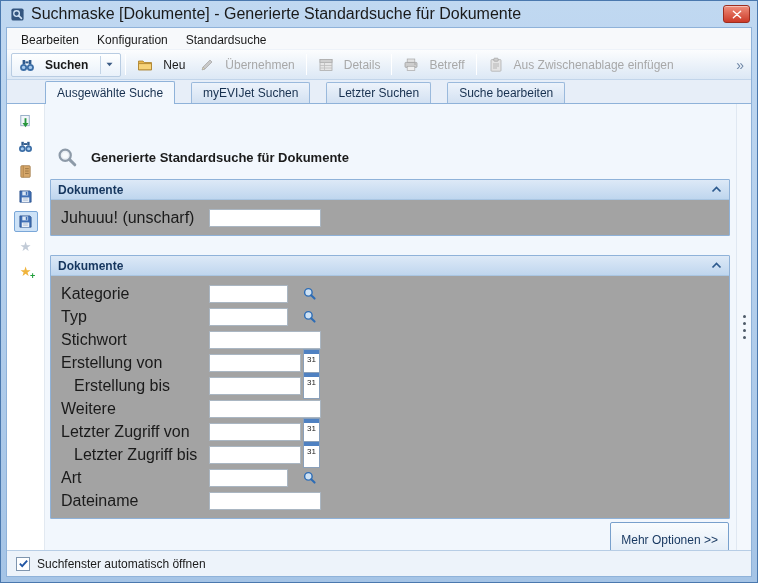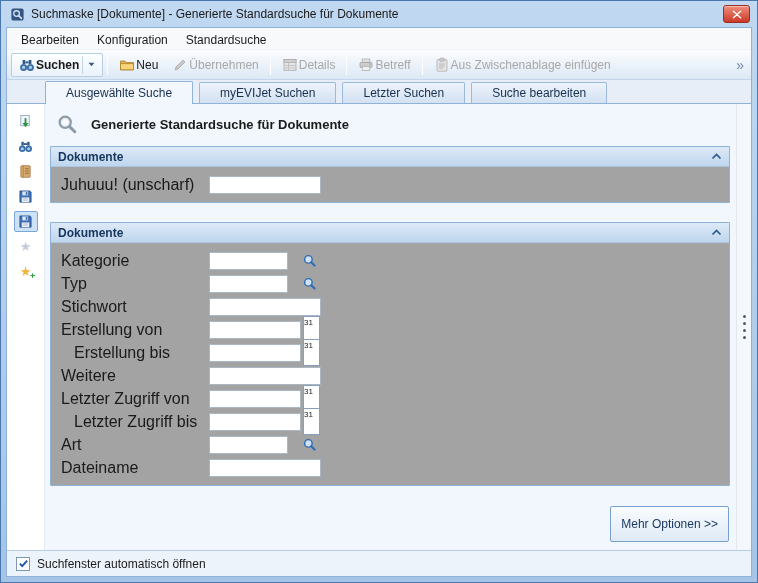--- a/index.html
+++ b/index.html
@@ -1,70 +1,70 @@
 <!DOCTYPE html>
 <html><head>
 <meta charset="utf-8">
 <style>
   * { margin:0; padding:0; box-sizing:border-box; }
   html,body { width:758px; height:583px; font-family:"Liberation Sans", sans-serif; background:#fff; }
   #window { width:758px; height:583px; border:1px solid #4a78ae; background:linear-gradient(#c0d8f1,#a5c4e6); display:flex; flex-direction:column; padding:0 5px 5px 5px; }
 
   
   .titlebar { height:26px; display:flex; align-items:center; gap:6px; padding:0 2px 0 4px; flex:0 0 auto; }
-  .title { font-size:12px; color:#1a1a1a; flex:1; white-space:nowrap; overflow:hidden; }
+  .title { font-size:16px; color:#1a1a1a; flex:1; white-space:nowrap; overflow:hidden; }
   .close-btn { width:27px; height:18px; background:linear-gradient(#ef8f7c,#cc3a28); border:1px solid #9d2d1f; border-radius:3px; display:flex; align-items:center; justify-content:center; box-shadow:inset 0 1px 0 rgba(255,255,255,.45); }
 
   
   .client { flex:1; background:#fff; border:1px solid #8fb2d9; display:flex; flex-direction:column; overflow:hidden; min-height:0; }
 
   .menubar { height:21px; background:#f7f9fb; display:flex; align-items:flex-end; padding-left:5px; flex:0 0 auto; }
   .menu-item { font-size:12px; color:#1a1a1a; padding:2px 9px; cursor:default; }
 
   .toolbar { height:31px; background:linear-gradient(#fcfdfe,#dce8f5); border-top:1px solid #eef3f9; border-bottom:1px solid #c2d5ea; display:flex; align-items:center; padding:0 4px; flex:0 0 auto; }
-  .tbtn { display:flex; align-items:center; gap:1px; height:24px; padding:0 7px; border-radius:2px; font-size:12px; color:#1a1a1a; white-space:nowrap; }
+  .tbtn { display:flex; align-items:center; gap:10px; height:24px; padding:0 7px; border-radius:2px; font-size:12px; color:#1a1a1a; white-space:nowrap; }
   .tbtn.disabled { color:#a8a8a8; }
   .tbtn.primary { border:1px solid #b8cce2; background:linear-gradient(#feffff,#e9f1fa); }
   .tbtn.primary .lbl { font-weight:bold; }
   .dd { border-left:1px solid #c3d4e6; padding-left:5px; margin-left:2px; height:18px; display:flex; align-items:center; }
   .cicon { display:flex; align-items:center; }
   .tsep { width:1px; height:21px; background:#bccddf; border-right:1px solid #fff; margin:0 4px; flex:0 0 auto; }
   .overflow { margin-left:auto; color:#6e86a5; font-size:14px; padding:0 3px; }
 
   .tabstrip { height:24px; background:#e7eef8; display:flex; align-items:flex-end; padding-left:38px; border-bottom:1px solid #8fb2d9; flex:0 0 auto; }
-  .tab { font-size:12px; color:#17304f; padding:3px 20px; background:linear-gradient(#edf3fb,#d3e1f2); border:1px solid #9ab9dc; border-bottom:none; border-radius:2px 2px 0 0; margin-right:6px; height:21px; white-space:nowrap; }
+  .tab { font-size:12px; color:#17304f; padding:3px 11px; background:linear-gradient(#edf3fb,#d3e1f2); border:1px solid #9ab9dc; border-bottom:none; border-radius:2px 2px 0 0; margin-right:16px; height:21px; white-space:nowrap; }
   .tab.active { background:#f2f7fd; height:23px; margin-bottom:-1px; padding-top:4px; border-color:#8fb2d9; position:relative; z-index:1; }
 
   .contentrow { flex:1; display:flex; min-height:0; background:#f2f7fd; }
   .leftstrip { width:38px; background:#fff; border-right:1px solid #e2e9f1; display:flex; flex-direction:column; align-items:center; padding-top:7px; gap:4px; flex:0 0 auto; }
   .sicon { width:24px; height:21px; display:flex; align-items:center; justify-content:center; border:1px solid transparent; border-radius:2px; }
   .sicon.pressed { background:#cde2f7; border-color:#7aa7d8; }
   .star { font-size:13px; color:#c2cbd7; line-height:1; }
   .star.add { color:#f0b43c; position:relative; }
   .star-plus { position:absolute; right:-4px; bottom:-3px; font-size:9px; font-weight:bold; color:#1f9e3a; }
 
-  .main { flex:1; display:flex; flex-direction:column; padding:7px 6px 6px 5px; min-width:0; }
+  .main { flex:1; display:flex; flex-direction:column; padding:7px 6px 6px 5px; min-width:0;margin-top:33px; }
   .heading { display:flex; align-items:center; gap:13px; padding:2px 0 11px 6px; }
   .heading-text { font-size:13px; font-weight:bold; color:#1b1b1b; }
 
   .groupbox { border:1px solid #8fb2d9; background:#a3a3a3; border-radius:1px; }
   .g1 { margin-bottom:19px; }
   .ghead { height:20px; display:flex; align-items:center; padding:0 7px; background:linear-gradient(#dde9f7,#bfd6ee); border-bottom:1px solid #aac6e2; }
   .gtitle { flex:1; font-size:12px; font-weight:bold; color:#16365e; }
   .gchev { display:flex; cursor:pointer; }
   .gbody { padding:6px 0 6px 10px; }
   .frow { height:23px; display:flex; align-items:center; }
   .flabel { width:148px; font-size:16px; color:#1a1a1a; flex:0 0 auto; }
   .flabel.indent { padding-left:13px; }
   input.txt { height:18px; border:1px solid #aab6c2; font:11px "Liberation Sans",sans-serif; padding:0 3px; color:#1a1a1a; background:#fff; }
   .w-text { width:112px; }
   .w-lookup { width:79px; }
   .w-date { width:92px; }
   .lookup-btn { margin-left:13px; width:17px; height:17px; display:flex; align-items:center; justify-content:center; }
-  .cal-btn { margin-left:2px; width:17px; height:27px; border:1px solid #8aa0ba; background:#fff; display:flex; overflow:hidden; }
+  .cal-btn { margin-left:2px; width:17px; height:27px; border:1px solid #8aa0ba; background:#fff; display:flex; flex-direction:column; overflow:hidden; }
   .cal-top { height:4px; background:#4f81c2; flex:0 0 auto; }
   .cal-num { font-size:8px; line-height:11px; text-align:center; color:#222; }
 
   .spacer { flex:1; }
   .more-row { display:flex; justify-content:flex-end; padding:3px 1px 2px 0; }
   .more-btn { height:36px; padding:0 10px; font-size:12px; color:#15365f; background:linear-gradient(#f9fcfe,#dfeaf6); border:1px solid #78a0cc; border-radius:2px; display:flex; align-items:center; white-space:nowrap; }
 
   .splitter { width:15px; background:#f4f8fd; display:flex; flex-direction:column; justify-content:center; align-items:center; gap:4px; flex:0 0 auto; border-left:1px solid #e0e8f2; }
   .dot { width:3px; height:3px; background:#4e5a68; border-radius:50%; }
 

